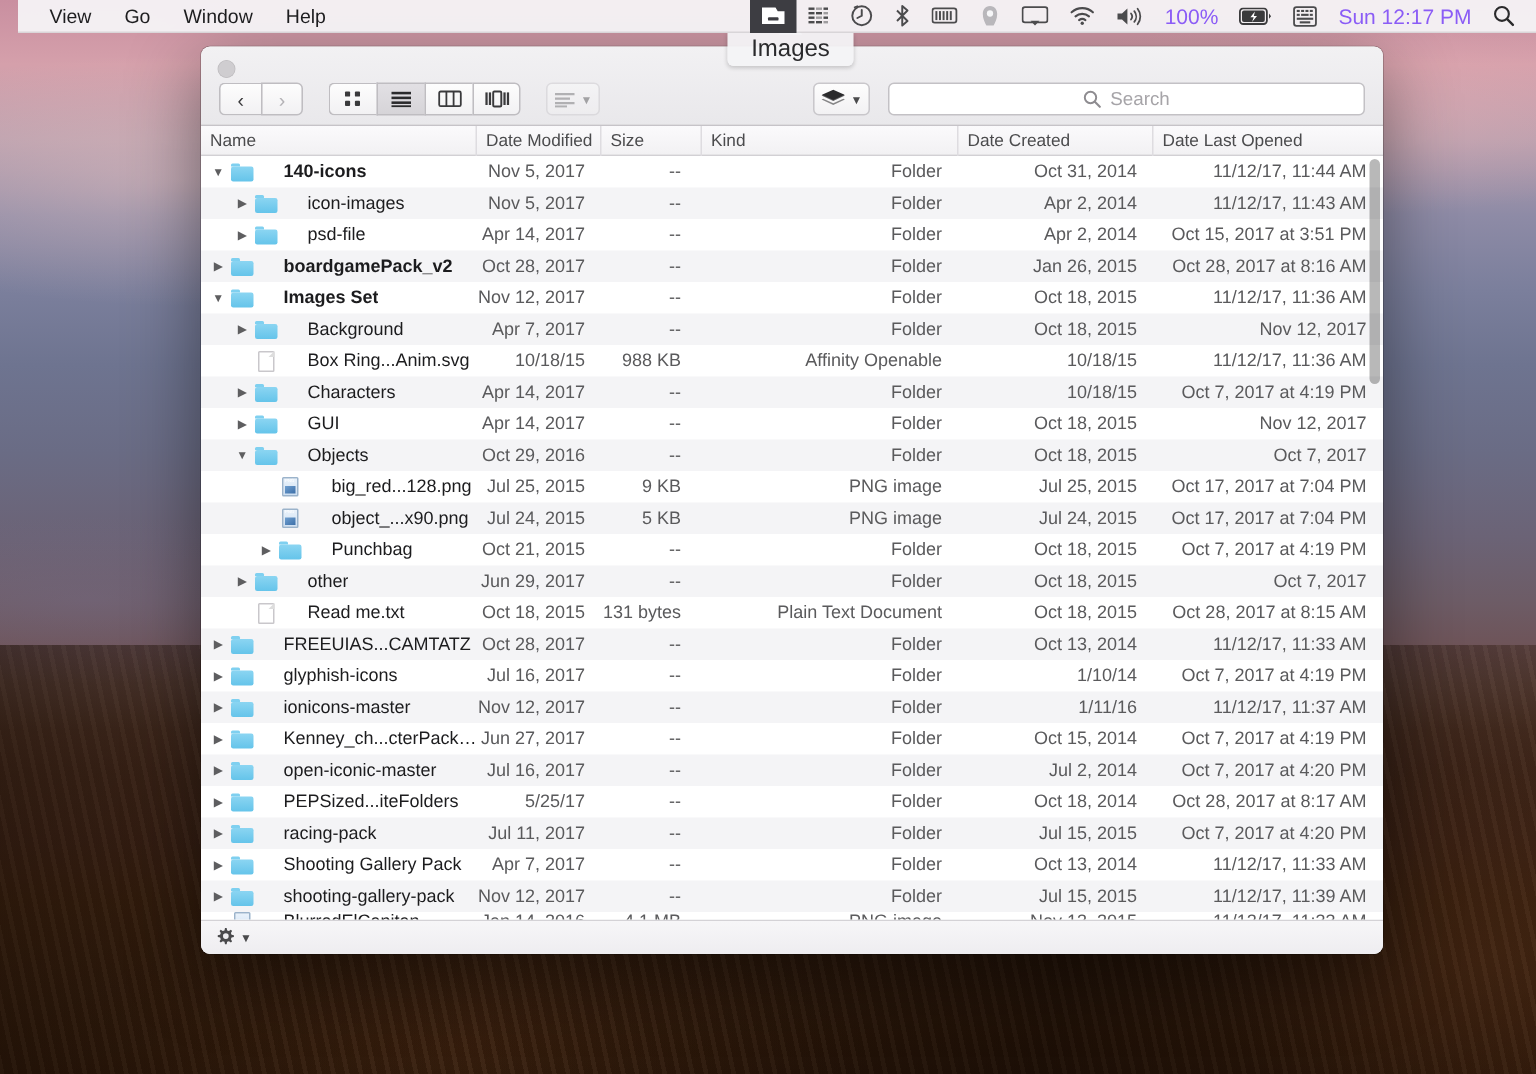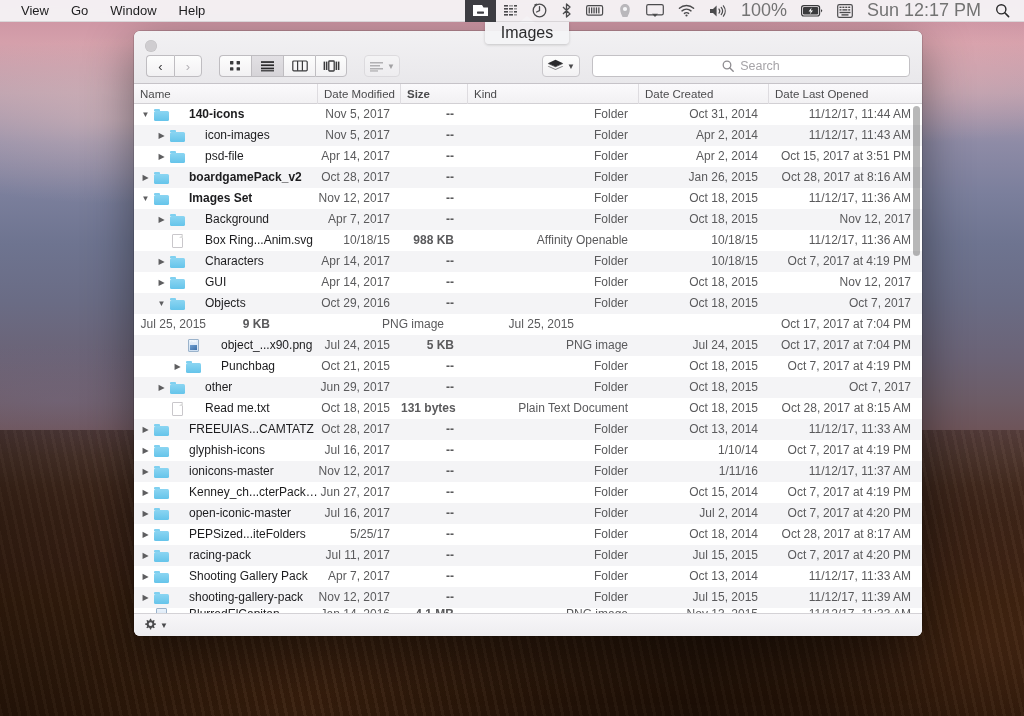--- a/index.html
+++ b/index.html
@@ -48,41 +48,41 @@
   #desktop::after {
     content: "";
     position: absolute; left: 0; right: 0; top: 430px; bottom: 0;
     background:
       linear-gradient(105deg, rgba(30,16,6,.55) 0%, rgba(90,52,26,.12) 35%, rgba(20,10,4,.5) 70%, rgba(60,32,14,.3) 100%),
       repeating-linear-gradient(78deg, rgba(255,235,210,.05) 0 3px, rgba(0,0,0,.06) 3px 9px);
   }
 
   
   #menubar {
-    position: absolute; top: 0; left: 0; right: 0; height: 22px;
+    position: absolute; top: 0; left: 12px; right: 0; height: 22px;
     background: rgba(246,246,248,.92);
     backdrop-filter: blur(14px);
     display: flex; align-items: center;
     font-size: 13px; color: #1d1d1f;
     z-index: 40;
     border-bottom: 1px solid rgba(0,0,0,.10);
   }
   .menu-left { display: flex; align-items: center; padding-left: 10px; gap: 0; }
   .menu-item { padding: 0 11px; line-height: 22px; cursor: default; white-space: nowrap; }
   .menu-right {
     margin-left: auto; display: flex; align-items: center; gap: 0; padding-right: 7px;
   }
   .status-item {
     display: flex; align-items: center; justify-content: center;
     height: 22px; padding: 0 7px; cursor: default;
   }
   .status-item.active-extra {
     background: #3d3d42; color: #fff; border-radius: 0;
   }
-  .status-text { font-size: 18px; color: #737373; white-space: nowrap; }
+  .status-text { font-size: 14px; color: #8b5cf6; white-space: nowrap; }
 
   
   #images-popup {
     position: absolute; left: 485px; top: 22px; z-index: 39;
     width: 84px; height: 22px;
     background: rgba(243,243,245,.95);
     display: flex; align-items: center; justify-content: center;
     font-size: 16px; color: #2a2a2c;
     border-radius: 0 0 4px 4px;
     box-shadow: 0 1px 3px rgba(0,0,0,.18);
@@ -176,21 +176,21 @@
     border-bottom: 1px solid #d2d0d4;
     font-size: 11.5px; color: #4b4b4d;
     align-items: center;
   }
   .ch { padding-left: 6px; border-right: 1px solid #dedce0; height: 20px; line-height: 20px; overflow: hidden; white-space: nowrap; }
   .ch:last-child { border-right: none; }
 
   
   .c-name { width: 184px; }
   .c-mod  { width: 83px; }
-  .c-size { width: 67px; font-weight: bold; }
+  .c-size { width: 67px; }
   .c-kind { width: 171px; }
   .c-created { width: 130px; }
   .c-opened { flex: 1; }
 
   
   #file-list {
     flex: 1; overflow: hidden; position: relative;
     background: #fff;
   }
   .row {
@@ -697,20 +697,27 @@
             </span>
             <span class="fname">Objects</span>
           </div>
           <div class="cell mod c-mod">Oct 29, 2016</div>
           <div class="cell size c-size">--</div>
           <div class="cell kind c-kind">Folder</div>
           <div class="cell created c-created">Oct 18, 2015</div>
           <div class="cell opened c-opened">Oct 7, 2017</div>
         </div>
         <div class="row">
+          <div class="cell name c-name lvl2">
+            <span class="disclosure none">▶</span>
+            <span class="ficon">
+              <span class="png-ico"></span>
+            </span>
+            <span class="fname">big_red...128.png</span>
+          </div>
           <div class="cell mod c-mod">Jul 25, 2015</div>
           <div class="cell size c-size">9 KB</div>
           <div class="cell kind c-kind">PNG image</div>
           <div class="cell created c-created">Jul 25, 2015</div>
           <div class="cell opened c-opened">Oct 17, 2017 at 7:04 PM</div>
         </div>
         <div class="row alt">
           <div class="cell name c-name lvl2">
             <span class="disclosure none">▶</span>
             <span class="ficon">

